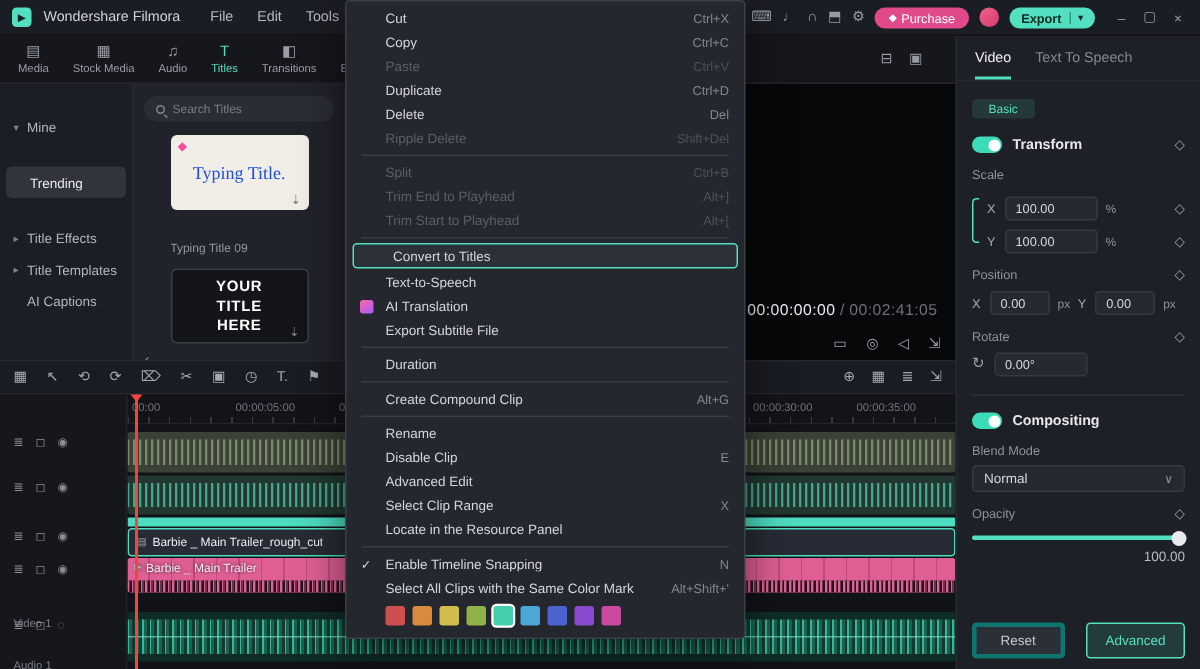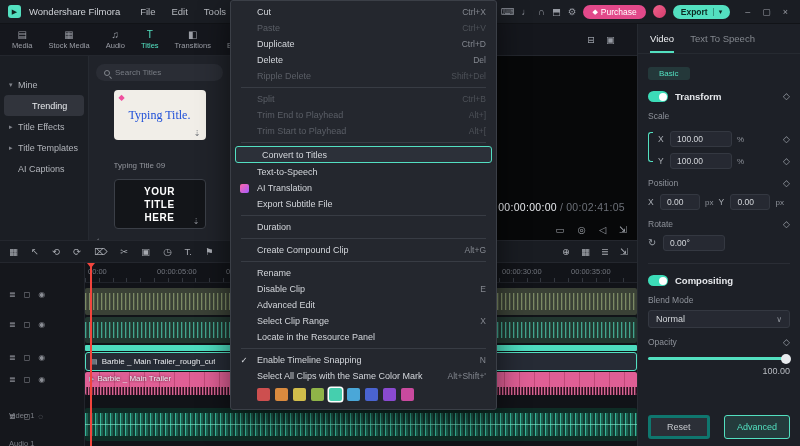--- a/index.html
+++ b/index.html
@@ -28,21 +28,21 @@
   .media-tabs{display:flex;height:100%;padding-left:4px}
   .m-tab{display:flex;flex-direction:column;align-items:center;justify-content:center;gap:1px;padding:0 8px;height:100%}
   .m-tab-icon{font-size:10px;color:#9b9ea6;line-height:1}
   .m-tab-label{font-size:7.5px;color:#9b9ea6;white-space:nowrap}
   .m-tab.active .m-tab-icon,.m-tab.active .m-tab-label{color:#53e0c0}
   .mt-right{position:absolute;right:22px;top:0;height:100%;display:flex;align-items:center;gap:11px}
 
   
   .left-nav{position:absolute;left:0;top:56px;width:88px;height:194px;background:#1b1e24;padding-top:18px}
   .sb-item{display:flex;align-items:center;height:21px;padding:0 4px 0 9px;font-size:9px;color:#b2b5bb}
-  .sb-item.active{background:#31343c;border-radius:4px;margin:0 4px;padding-left:19px;color:#e9ebee}
+  .sb-item.active{background:#31343c;border-radius:4px;margin:16px 4px;padding-left:7px;color:#e9ebee}
   .sb-caret{width:9px;font-size:7px;color:#80838a;flex:none}
   .sb-label{white-space:nowrap;overflow:hidden}
 
   
   .titles-panel{position:absolute;left:88px;top:56px;width:142px;height:194px;background:#20232a;padding:8px 7px 0;border-left:1px solid #262a31}
   .search-box{height:17px;background:#2a2d35;border-radius:9px;display:flex;align-items:center;padding:0 8px;gap:5px}
   .mag{width:6px;height:6px;border:1px solid #82868d;border-radius:50%;position:relative;flex:none}
   .mag::after{content:"";position:absolute;width:3px;height:1px;background:#82868d;transform:rotate(45deg);left:4px;top:6px}
   .search-input{background:transparent;border:none;outline:none;color:#9da0a7;font-size:8px;width:100%;font-family:inherit;padding:0}
   .search-input::placeholder{color:#787c84}
@@ -373,20 +373,25 @@
   </div>
 
   <div class="playhead"></div>
 
   <div class="context-menu">
       <div class="cm-item">
         <span class="cm-gutter"></span>
         <span class="cm-label">Cut</span>
         <span class="cm-shortcut">Ctrl+X</span>
       </div>
+      <div class="cm-item">
+        <span class="cm-gutter"></span>
+        <span class="cm-label">Copy</span>
+        <span class="cm-shortcut">Ctrl+C</span>
+      </div>
       <div class="cm-item disabled">
         <span class="cm-gutter"></span>
         <span class="cm-label">Paste</span>
         <span class="cm-shortcut">Ctrl+V</span>
       </div>
       <div class="cm-item">
         <span class="cm-gutter"></span>
         <span class="cm-label">Duplicate</span>
         <span class="cm-shortcut">Ctrl+D</span>
       </div>

